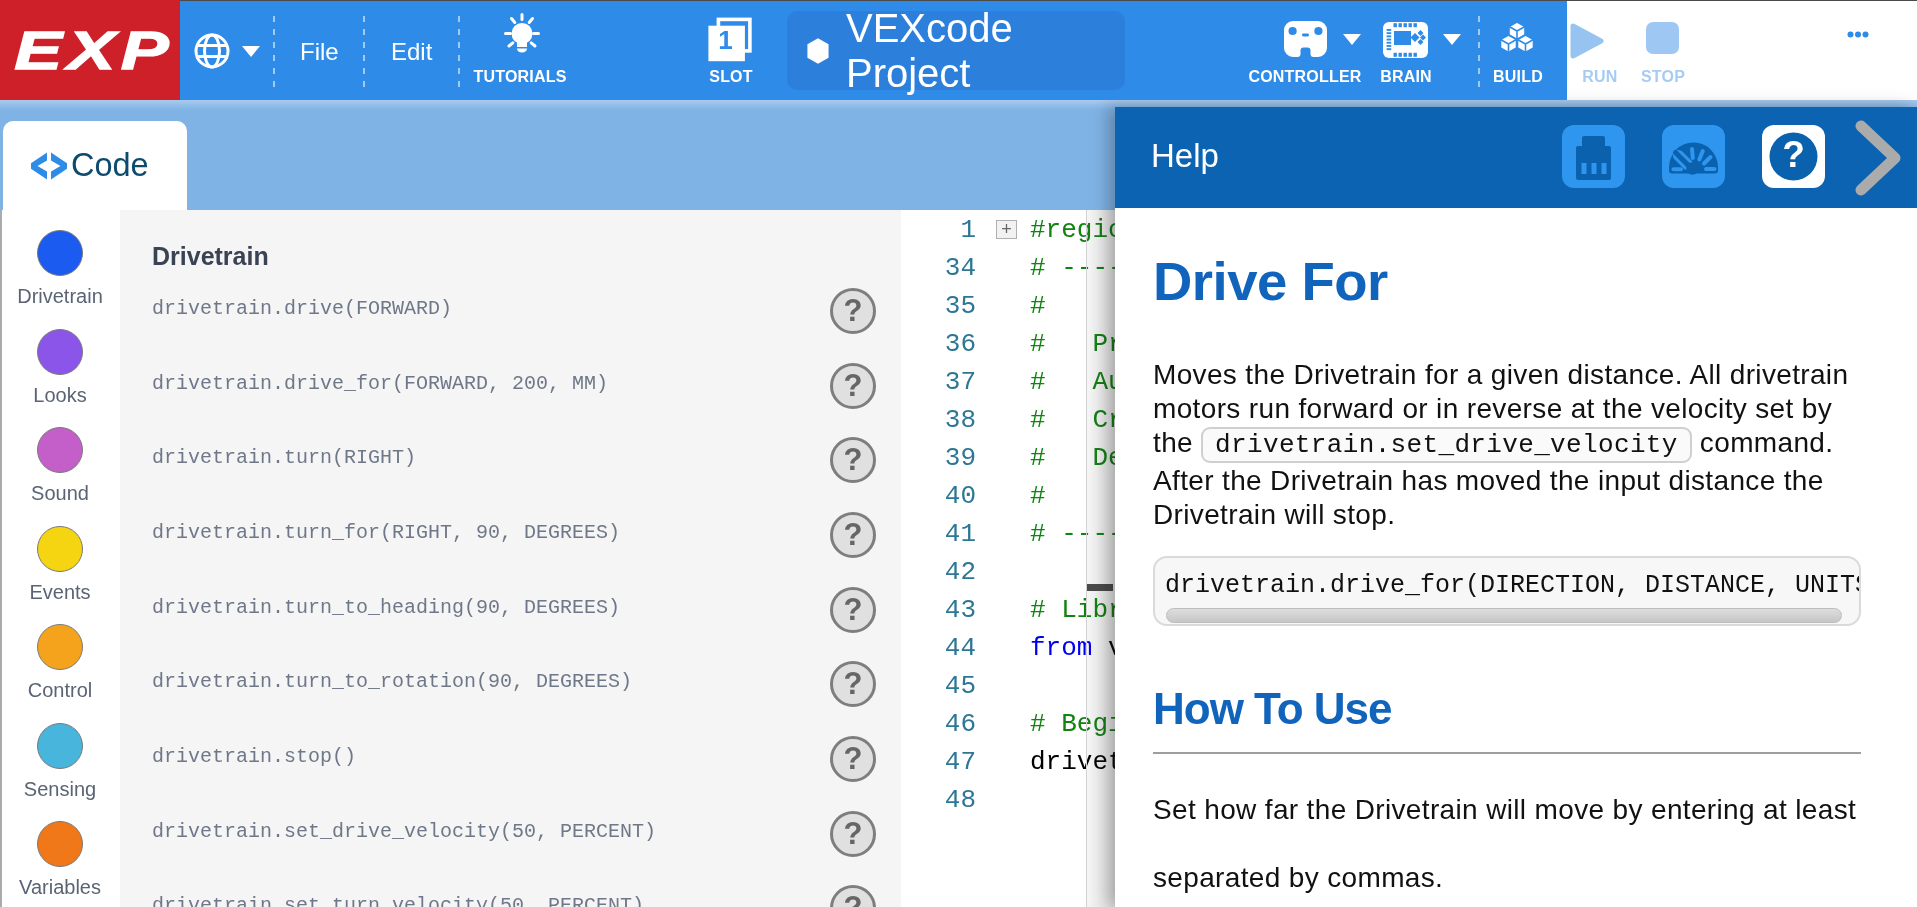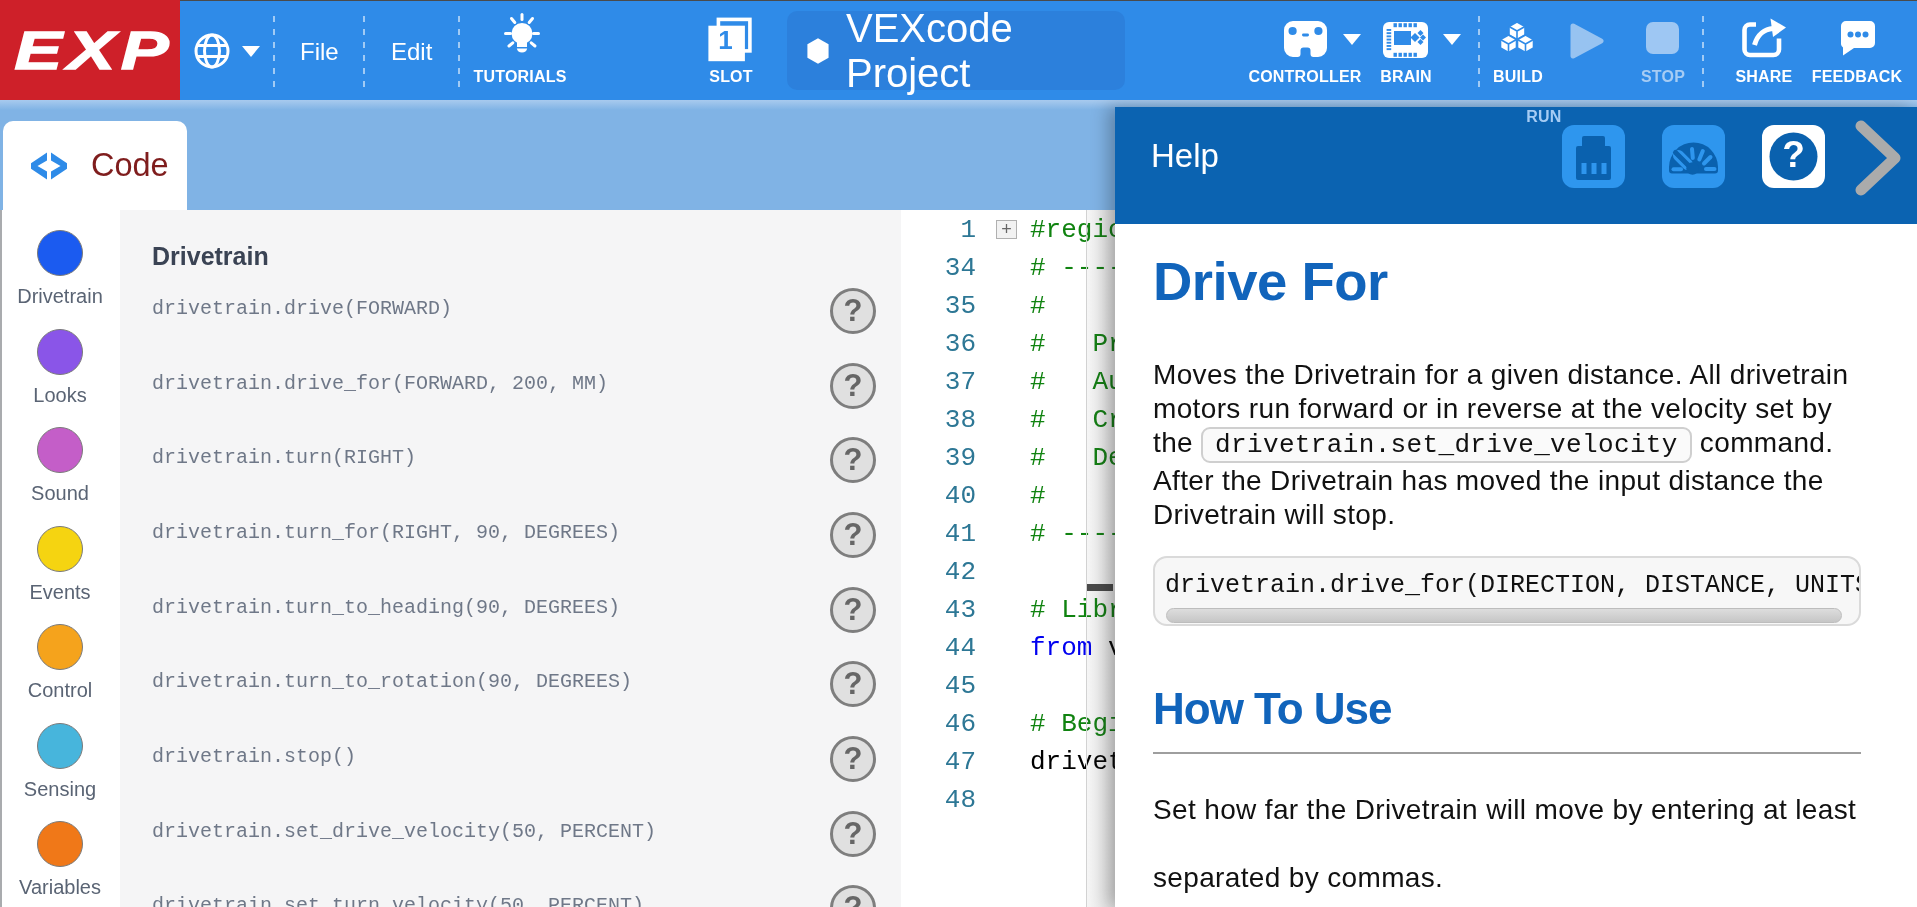--- a/index.html
+++ b/index.html
@@ -1,36 +1,36 @@
 <!DOCTYPE html>
 <html><head>
 <meta charset="utf-8">
 <style>
   * { margin:0; padding:0; box-sizing:border-box; }
   html,body { width:1917px; height:907px; overflow:hidden; font-family:"Liberation Sans", sans-serif; background:#fff; position:relative; }
 
   
-  .topbar { position:absolute; left:0; top:0; width:1917px; height:100px; background:#2F8BE8; z-index:50; }
+  .topbar { position:absolute; left:0; top:0; width:1567px; height:100px; background:#2F8BE8; z-index:50; }
   .explogo { position:absolute; left:0; top:0; width:180px; height:100px; background:#CE2029; display:flex; align-items:center; justify-content:center; padding-left:9px; }
   .exptext { color:#fff; font-weight:bold; font-style:italic; font-size:54px; letter-spacing:4px; transform:scaleX(1.33); -webkit-text-stroke:1.3px #fff; }
   .navtxt { position:absolute; color:#fff; font-size:24px; top:38px; }
   .sep { position:absolute; top:16px; height:74px; width:2px; background:repeating-linear-gradient(to bottom, rgba(255,255,255,0.55) 0px, rgba(255,255,255,0.55) 6px, rgba(255,255,255,0) 6px, rgba(255,255,255,0) 13px); }
   .iconlbl { position:absolute; color:#fff; font-size:16px; font-weight:bold; letter-spacing:0.2px; text-align:center; top:68px; white-space:nowrap; width:170px; margin-left:-85px; }
   .lblfaded { color:#A6CCF4; }
   .caret { position:absolute; width:0; height:0; border-left:9.5px solid transparent; border-right:9.5px solid transparent; border-top:11px solid #fff; }
 
   .vexbtn { position:absolute; left:787px; top:11px; width:338px; height:79px; background:#2C80DC; border-radius:10px; display:flex; align-items:center; }
   .vexbtn .txt { color:#fff; font-size:40px; margin-left:16px; }
 
   
   .band { position:absolute; left:0; top:100px; width:1917px; height:110px; background:linear-gradient(#A8CAEE 0%, #80B3E5 9%, #80B3E5 100%); }
 
   
   .tab { position:absolute; left:3px; top:121px; width:184px; height:89px; background:#fff; border-radius:10px 10px 0 0; z-index:5; display:flex; align-items:center; }
-  .tab .codetxt { color:#7f1d1d; font-size:32.5px; margin-left:20px; }
+  .tab .codetxt { color:#0c4a6e; font-size:32.5px; margin-left:0; }
 
   
   .sidebar { position:absolute; left:0; top:210px; width:120px; height:697px; background:#fff; z-index:4; }
   .cat { position:absolute; width:120px; text-align:center; }
   .cat .circ { width:46px; height:46px; border-radius:50%; margin:0 auto; border:1px solid #7a7a7a; }
   .cat .lbl { font-size:20px; color:#5A6474; margin-top:9px; }
 
   
   .listpanel { position:absolute; left:120px; top:210px; width:781px; height:697px; background:#F5F5F6; z-index:3; }
   .listhdr { position:absolute; left:32px; top:32px; font-size:25px; font-weight:bold; color:#3A4354; }
@@ -42,21 +42,21 @@
   .eline { position:absolute; height:38px; line-height:38px; font-family:"Liberation Mono", monospace; font-size:26px; white-space:pre; }
   .lnum { position:absolute; width:75px; text-align:right; color:#2D7795; font-family:"Liberation Mono", monospace; font-size:26px; height:38px; line-height:38px; }
   .green { color:#108310; }
   .kw { color:#0000F0; }
   .foldbox { position:absolute; left:95px; top:10px; width:21px; height:19px; background:#F2F2F2; border:1px solid #B0B0B0; color:#666; font-size:18px; line-height:17px; text-align:center; font-family:"Liberation Sans"; }
   .shadowstrip { position:absolute; left:1086px; top:210px; width:29px; height:697px; z-index:6; border-left:1px solid #D2D2D2; background:linear-gradient(to right, rgba(70,70,70,0.05), rgba(70,70,70,0.17)); }
   .minibar { position:absolute; left:1087px; top:584px; width:26px; height:7px; background:#4A4A4A; z-index:7; }
 
   
   .help { position:absolute; left:1115px; top:107px; width:802px; height:800px; background:#fff; z-index:10; box-shadow:-7px 0 16px rgba(0,0,0,0.26); }
-  .helphdr { position:absolute; left:0; top:0; width:802px; height:117px; background:#0B63B1; }
+  .helphdr { position:absolute; left:0; top:0; width:802px; height:101px; background:#0B63B1; }
   .helphdr .title { position:absolute; left:36px; top:30px; color:#fff; font-size:33px; }
   .hbtn { position:absolute; top:18px; width:63px; height:63px; border-radius:12px; background:#2E96EE; }
   .hbtn.white { background:#fff; }
   .h1 { position:absolute; left:38px; color:#1164BB; font-weight:bold; }
   .ptxt { position:absolute; left:38px; font-size:28px; letter-spacing:0.35px; color:#111; line-height:34px; white-space:nowrap; }
   .chip { display:inline-block; font-family:"Liberation Mono", monospace; font-size:26px; background:#FAFAFA; border:2px solid #CFCFCF; border-radius:9px; padding:0px 12px; line-height:32px; }
   .codebox { position:absolute; left:38px; top:449px; width:708px; height:70px; background:#F7F7F7; border:2px solid #DADADA; border-radius:14px; overflow:hidden; }
   .codebox .ct { position:absolute; left:10px; top:13px; font-family:"Liberation Mono", monospace; font-size:25px; color:#111; white-space:pre; }
   .sbar { position:absolute; left:11px; top:50px; width:676px; height:15px; border-radius:8px; background:linear-gradient(#DDDDDD,#C6C6C6); border:1px solid #BDBDBD; }
   .hrule { position:absolute; left:38px; top:645px; width:708px; height:2px; background:#9E9E9E; }
@@ -314,21 +314,21 @@
       <path d="M0.5,16.5 l8,4.5 l8,-4.5 M8.5,21 v8.5" fill="none"></path>
       <path d="M25.5,12 l8,4.5 v8.5 l-8,4.5 l-8,-4.5 v-8.5 z"></path>
       <path d="M17.5,16.5 l8,4.5 l8,-4.5 M25.5,21 v8.5" fill="none"></path>
     </g>
   </svg>
   <div class="iconlbl" style="left:1518px;">BUILD</div>
 
   <svg style="position:absolute; left:1569px; top:23px;" width="36" height="36" viewBox="0 0 36 36">
     <path d="M4,3 L32,18 L4,33 z" fill="#97C3F1" stroke="#97C3F1" stroke-width="5" stroke-linejoin="round"></path>
   </svg>
-  <div class="iconlbl lblfaded" style="left:1544px;margin-top:40px;">RUN</div>
+  <div class="iconlbl lblfaded" style="left:1600px;">RUN</div>
 
   <div style="position:absolute; left:1646px; top:22px; width:33px; height:32px; background:#9EC7F3; border-radius:7px;"></div>
   <div class="iconlbl lblfaded" style="left:1663px;">STOP</div>
   <div class="sep" style="left:1702px;"></div>
 
   <svg style="position:absolute; left:1742px; top:18px;" width="46" height="40" viewBox="0 0 46 40">
     <path d="M14,6.5 H8 a5.5,5.5 0 0 0 -5.5,5.5 V31.5 a5.5,5.5 0 0 0 5.5,5.5 h23.5 a5.5,5.5 0 0 0 5.5,-5.5 V20.5" fill="none" stroke="#fff" stroke-width="4.6"></path>
     <path d="M12.5,27 C15.5,16 23,11 31,10.5" fill="none" stroke="#fff" stroke-width="5"></path>
     <polygon points="28.5,0.5 44,9.5 31,19" fill="#fff"></polygon>
   </svg>

